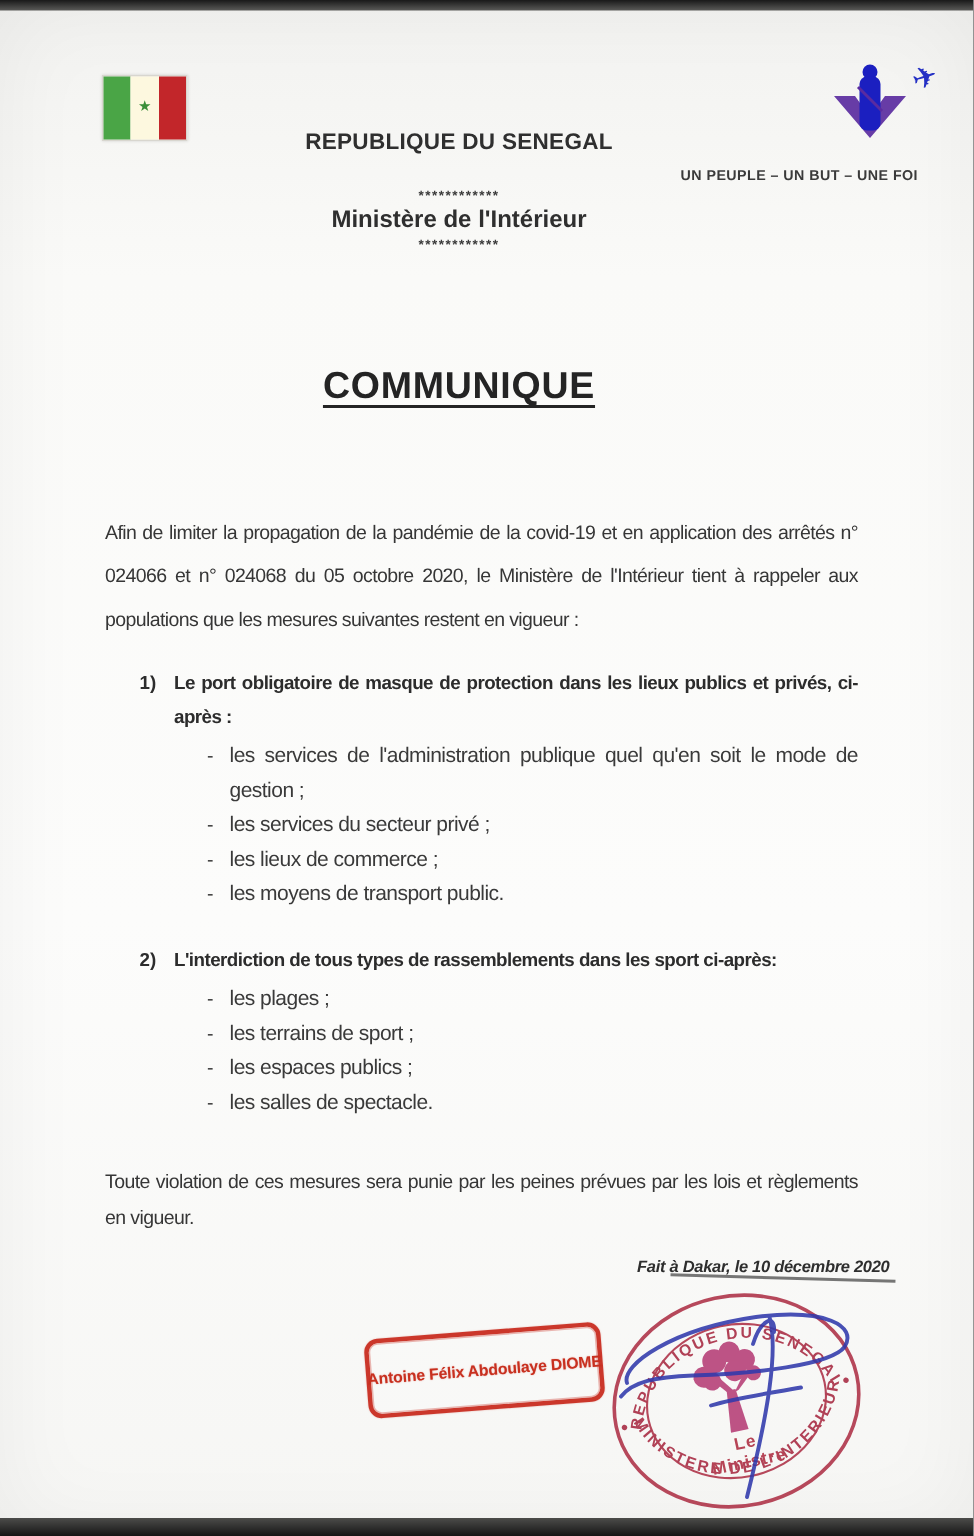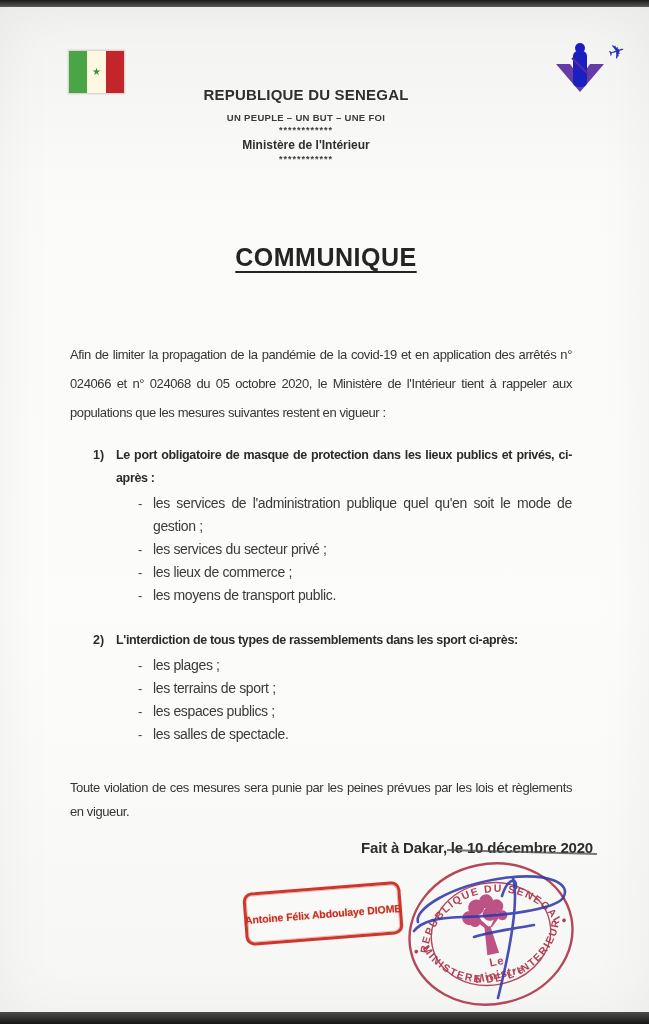--- a/index.html
+++ b/index.html
@@ -21,47 +21,47 @@
   .flag .stripe{flex:1;}
   .flag .green{background:#4aa546;}
   .flag .yellow{background:#fdf8df;display:flex;align-items:center;justify-content:center;}
   .flag .red{background:#c2262a;}
   .flag .star{color:#3c8f3a;font-size:10px;line-height:10px;}
 
   .logo{position:absolute;left:548px;top:36px;width:95px;height:80px;}
 
   .header-block{position:absolute;left:0;top:86px;width:612px;text-align:center;}
   .republic{font-size:15px;font-weight:bold;color:#2f2f2f;letter-spacing:.2px;}
-  .motto{font-size:9.5px;font-weight:bold;color:#3a3a3a;margin-top:9px;letter-spacing:.3px;}
+  .motto{font-size:9.5px;font-weight:bold;color:#3a3a3a;margin-top:9px;letter-spacing:.3px;text-align:right;}
   .sep{font-size:9px;font-weight:bold;color:#3a3a3a;letter-spacing:1px;margin-top:2px;}
-  .ministry{font-size:12px;font-weight:bold;color:#2f2f2f;margin-top:3px;}
-
-  
-  .title-block{position:absolute;left:0;top:243px;width:612px;text-align:center;padding-left:20px;}
+  .ministry{font-size:16px;font-weight:bold;color:#2f2f2f;margin-top:3px;}
+
+  
+  .title-block{position:absolute;left:0;top:243px;width:612px;text-align:center;}
   .title{font-size:25px;font-weight:bold;color:#242424;letter-spacing:.5px;
     text-decoration:underline;text-underline-offset:5px;text-decoration-thickness:2px;}
 
   
   .body{position:absolute;left:70px;top:306px;width:502px;margin-top:34px;}
   .intro{font-size:13px;line-height:29px;letter-spacing:-0.4px;text-align:justify;margin:0;}
   .item{margin:17px 0 0 23px;}
   .item-head{display:flex;line-height:23px;}
   .item-num{width:23px;font-weight:bold;font-size:12.5px;flex:none;color:#2c2c2c;}
   .item-heading{flex:1;font-weight:bold;font-size:12.5px;letter-spacing:-0.35px;
     text-align:justify;color:#2c2c2c;}
   .bullets{margin:2px 0 0 45px;}
   .bullet{display:flex;line-height:23px;}
   .bullet-marker{width:15px;flex:none;font-size:13px;color:#3a3a3a;}
   .bullet-text{flex:1;font-size:14px;letter-spacing:-0.35px;text-align:justify;color:#3a3a3a;}
   .closing{font-size:13px;line-height:24px;letter-spacing:-0.4px;text-align:justify;
     margin:30px 0 0 0;}
 
   
-  .dateline{position:absolute;top:839px;right:56px;font-size:15px;font-weight:bold;
-    color:#2e2e2e;letter-spacing:-0.2px;}
+  .dateline{position:absolute;top:839px;right:56px;font-size:11px;font-weight:bold;
+    font-style:italic;color:#2e2e2e;letter-spacing:-0.2px;}
   .date-strike{position:absolute;left:447px;top:851px;width:150px;height:2px;
     background:#4a4a4a;transform:rotate(1.6deg);opacity:.75;}
 
   
   .name-stamp{position:absolute;left:244px;top:887px;width:152px;height:47px;
     border:3px solid #cb372b;border-radius:9px;transform:rotate(-4.5deg);
     display:flex;align-items:center;justify-content:center;
     box-shadow:inset 0 0 0 1px rgba(203,55,43,.35),0 0 1px rgba(203,55,43,.4);
     background:rgba(255,255,255,.2);}
   .name-stamp span{font-size:10.5px;font-weight:bold;color:#c8301f;white-space:nowrap;

